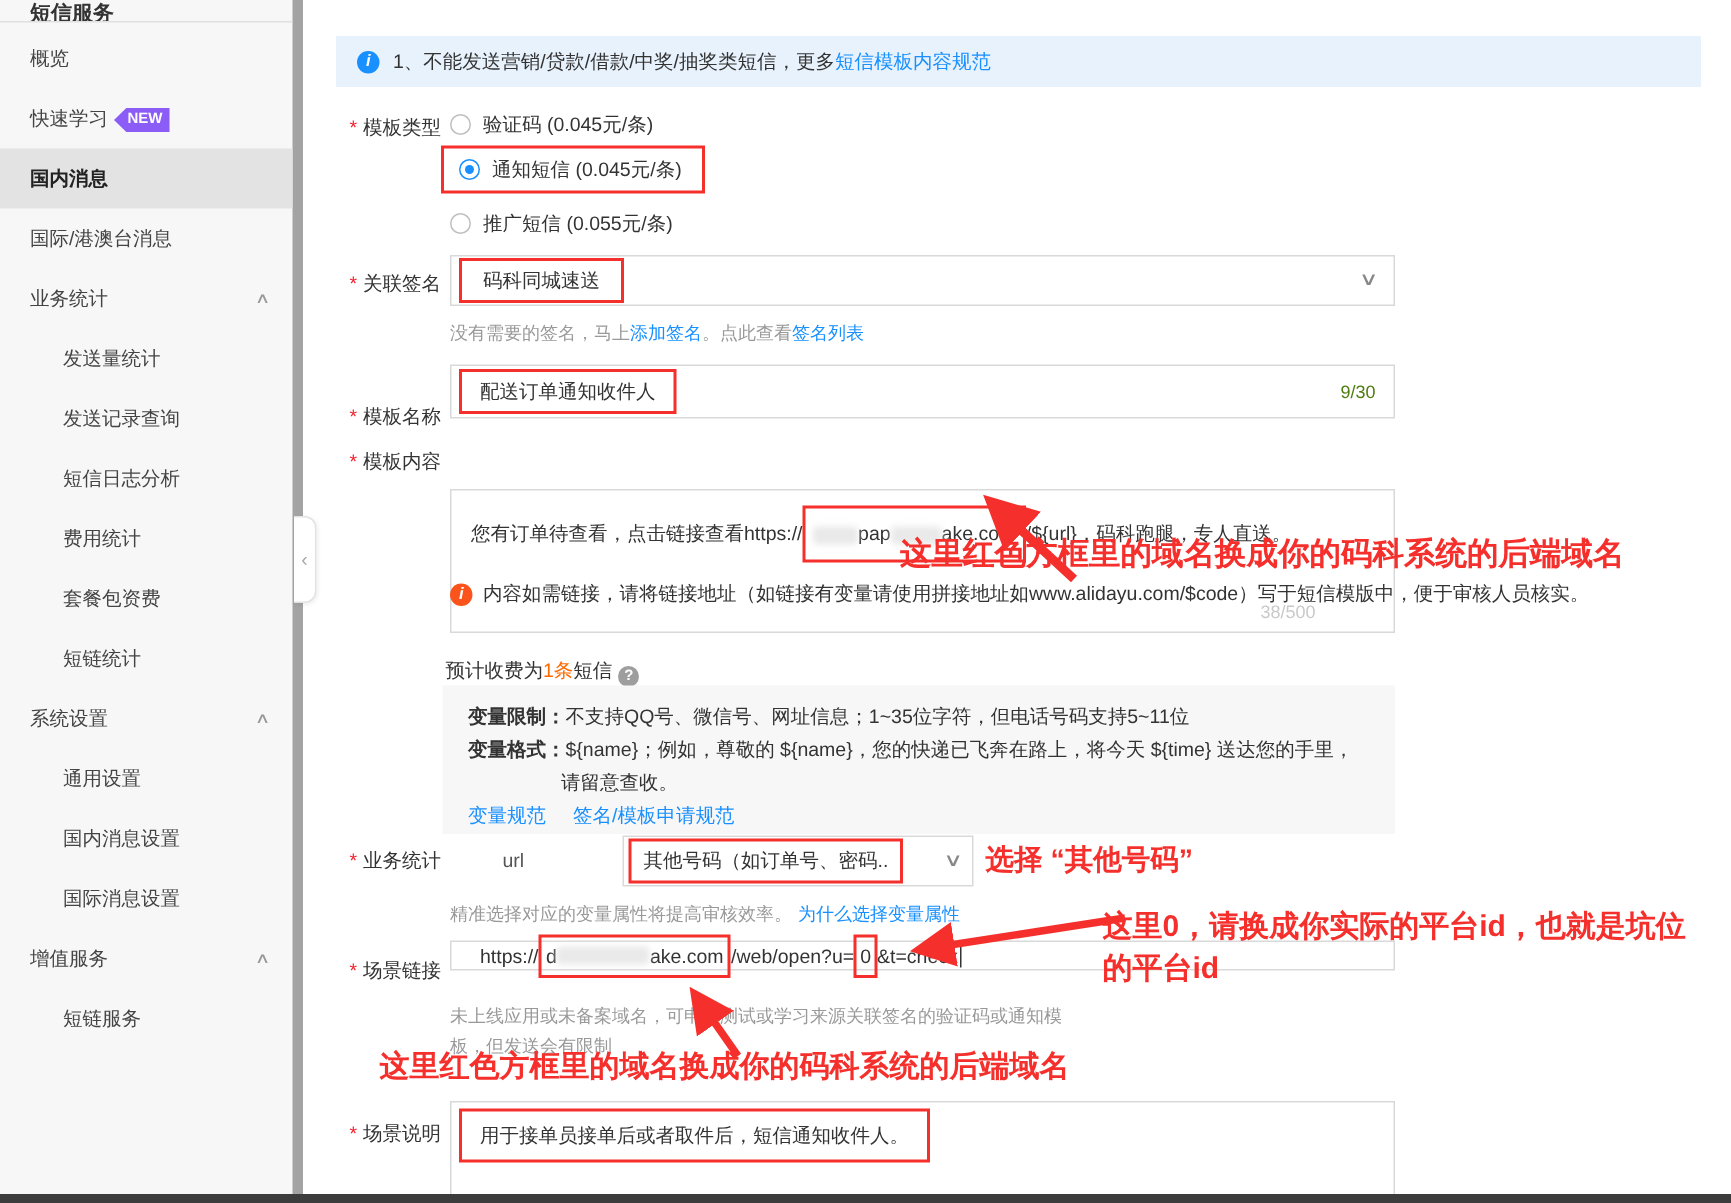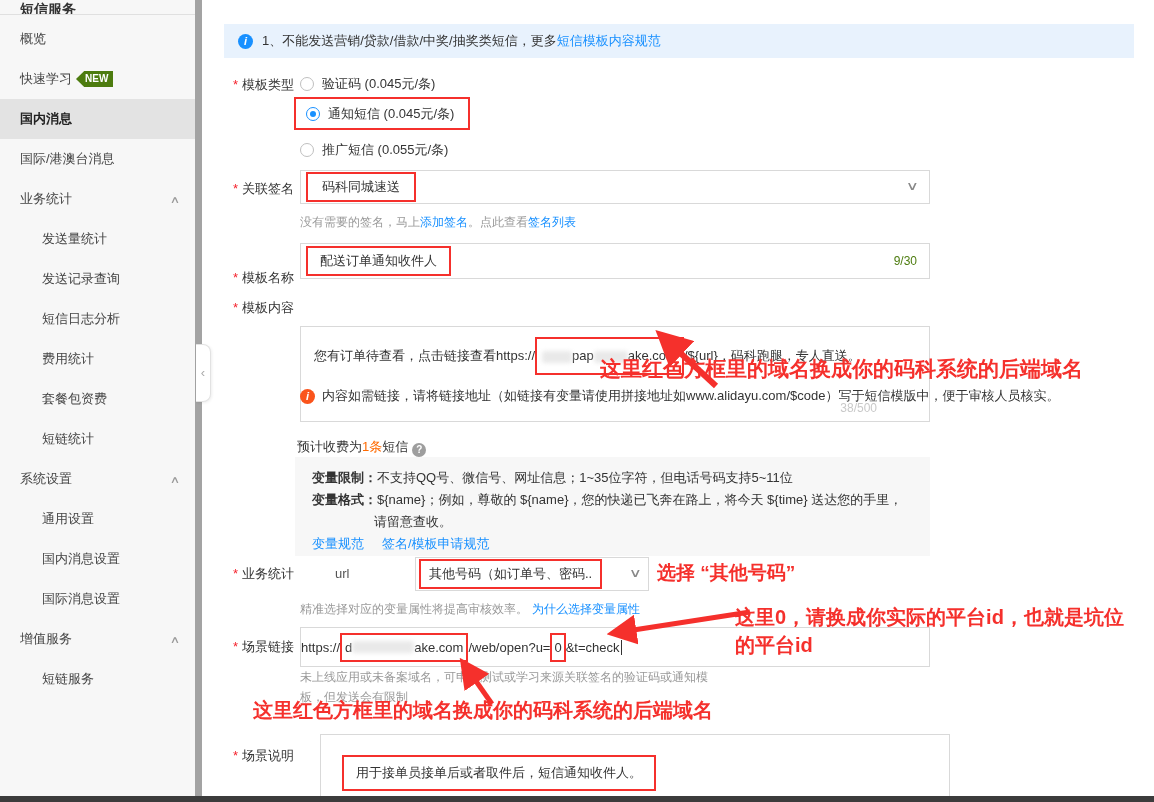--- a/index.html
+++ b/index.html
@@ -9,21 +9,21 @@
 
   
   #sidebar { position:absolute; left:0; top:0; width:202px; height:802px; background:#f7f7f7; border-right:7px solid #a3a3a3; }
   .sb-header { height:15px; overflow:hidden; border-bottom:1px solid #e0e0e0; padding-left:20px; }
   .sb-header span { display:inline-block; margin-top:-8px; font-size:14px; font-weight:700; color:#333; }
   .sb-list { padding-top:4px; }
   .sb-item, .sb-group, .sb-sub { height:40px; line-height:40px; font-size:13px; color:#444; padding-left:20px; cursor:pointer; white-space:nowrap; }
   .sb-sub { padding-left:42px; }
   .sb-item.selected { background:#e3e3e3; color:#222; font-weight:700; }
   .chev { float:right; margin-right:16px; color:#999; font-size:11px; transform:scale(1.3,0.9); }
-  .new-badge { display:inline-block; margin-left:4px; background:#4d7c0f; color:#fff; font-size:10px; font-weight:700; line-height:14px; padding:1px 5px 1px 9px; clip-path:polygon(0 50%,22% 0,100% 0,100% 100%,22% 100%); transform:translateY(-1px); }
+  .new-badge { display:inline-block; margin-left:4px; background:#8b5cf6; color:#fff; font-size:10px; font-weight:700; line-height:14px; padding:1px 5px 1px 9px; clip-path:polygon(0 50%,22% 0,100% 0,100% 100%,22% 100%); transform:translateY(-1px); }
   #collapse-handle { position:absolute; left:196px; top:344px; width:15px; height:58px; background:#fff; border:1px solid #e2e2e2; border-left:none; border-radius:0 8px 8px 0; box-shadow:1px 1px 3px rgba(0,0,0,.07); color:#aaa; font-size:13px; text-align:center; line-height:56px; cursor:pointer; z-index:3; }
 
   
   #banner { position:absolute; left:224px; top:24px; width:910px; height:34px; background:#e8f2fd; font-size:13px; color:#333; display:flex; align-items:center; padding-left:14px; }
   .ic-info { display:inline-block; width:15px; height:15px; border-radius:50%; background:#1890ff; color:#fff; font-size:11px; line-height:15px; text-align:center; font-weight:700; font-style:italic; margin-right:9px; flex:none; }
   .ic-note { position:absolute; width:15px; height:15px; border-radius:50%; background:#fa541c; color:#fff; font-size:11px; line-height:15px; text-align:center; font-weight:700; font-style:italic; }
   .ic-help { display:inline-block; width:14px; height:14px; border-radius:50%; background:#9e9e9e; color:#fff; font-size:10px; line-height:14px; text-align:center; font-weight:700; margin-left:4px; vertical-align:-2px; }
   .lk { color:#1890ff; cursor:pointer; text-decoration:none; }
 
   
@@ -141,21 +141,21 @@
     <span class="sel-chev" style="right:8px;">∨</span>
   </div>
   <div class="ra" style="left:657px; top:560px; font-size:19px;">选择 “其他号码”</div>
   <div class="hint" style="left:300px; top:601px;">
     <span>精准选择对应的变量属性将提高审核效率。</span><a class="lk" style="margin-left:4px;">为什么选择变量属性</a>
   </div>
 
   <div class="ra" style="left:735px; top:604px; font-size:20px;">这里0，请换成你实际的平台id，也就是坑位</div>
   <div class="ra" style="left:735px; top:632px; font-size:20px;">的平台id</div>
   <div class="flabel" style="left:233px; top:638px;"><span class="req">*</span><span>场景链接</span></div>
-  <div class="ctl" style="left:300px; top:627px; width:630px; height:40px; display:flex; align-items:center; ">
+  <div class="ctl" style="left:300px; top:627px; width:630px; height:20px; display:flex; align-items:center; padding-left:19px;">
     <span>https://</span>
       <span class="redbox" style="padding:5px 3px; display:inline-flex; align-items:center;">
         <span>d</span>
         <span class="blur" style="width:62px;"></span>
         <span>ake.com</span>
       </span>
       <span>/web/open?u=</span>
       <span class="redbox" style="padding:5px 2px;"><span>0</span></span>
       <span>&amp;t=check</span>
       <span class="caret"></span>
@@ -174,18 +174,18 @@
   <svg class="arrow-svg" style="left:446px; top:654px;" width="58" height="56">
     <defs>
         <marker id="ah3" markerWidth="6" markerHeight="6" refX="4.5" refY="3" orient="auto">
           <path d="M0,0 L6,3 L0,6 Z" fill="#f5302c"></path>
         </marker>
       </defs>
     <line x1="46" y1="50" x2="18" y2="10" stroke="#f5302c" stroke-width="5" marker-end="url(#ah3)"></line>
   </svg>
 
   <div class="flabel" style="left:233px; top:747px;"><span class="req">*</span><span>场景说明</span></div>
-  <div class="ctl" style="left:300px; top:734px; width:630px; height:68px; padding:20px;margin-left:20px;">
+  <div class="ctl" style="left:300px; top:734px; width:630px; height:68px; padding:4px;">
     <span class="redbox" style="padding:7px 12px; margin:0 0 0 1px;">用于接单员接单后或者取件后，短信通知收件人。</span>
   </div>
 
   <div id="bottom-strip"></div>
 </div>
 
 </body></html>

